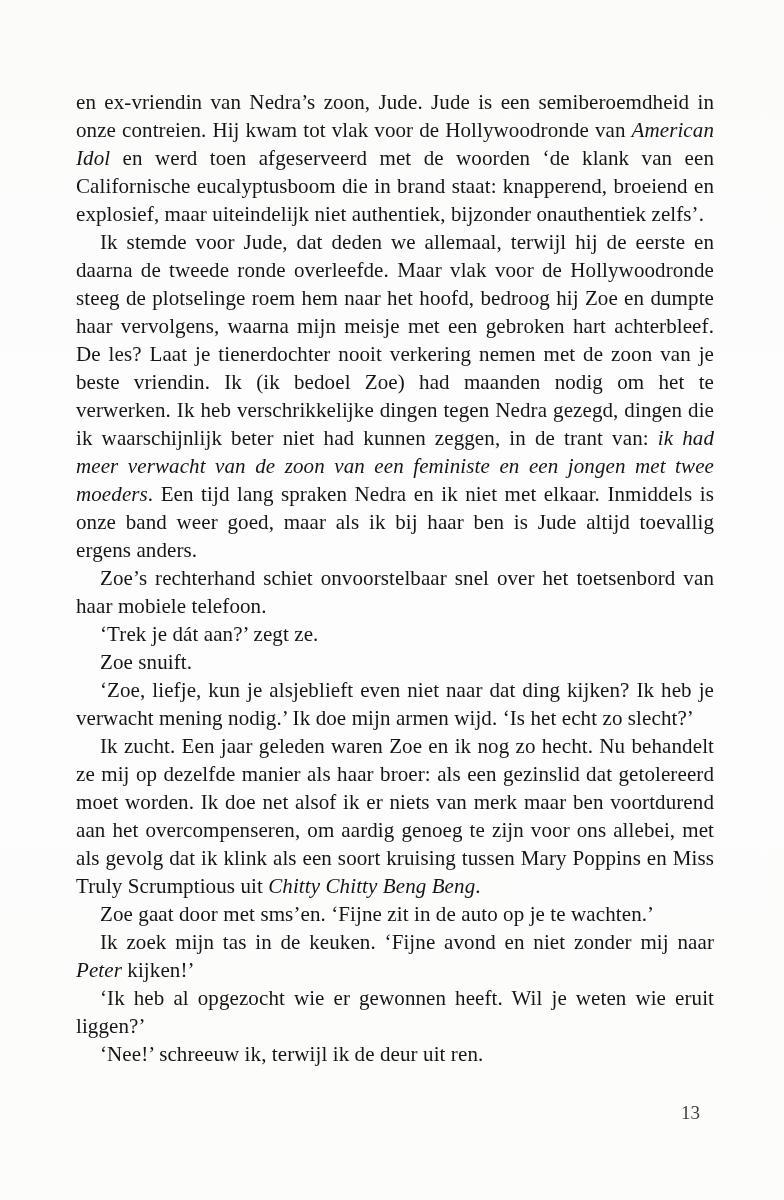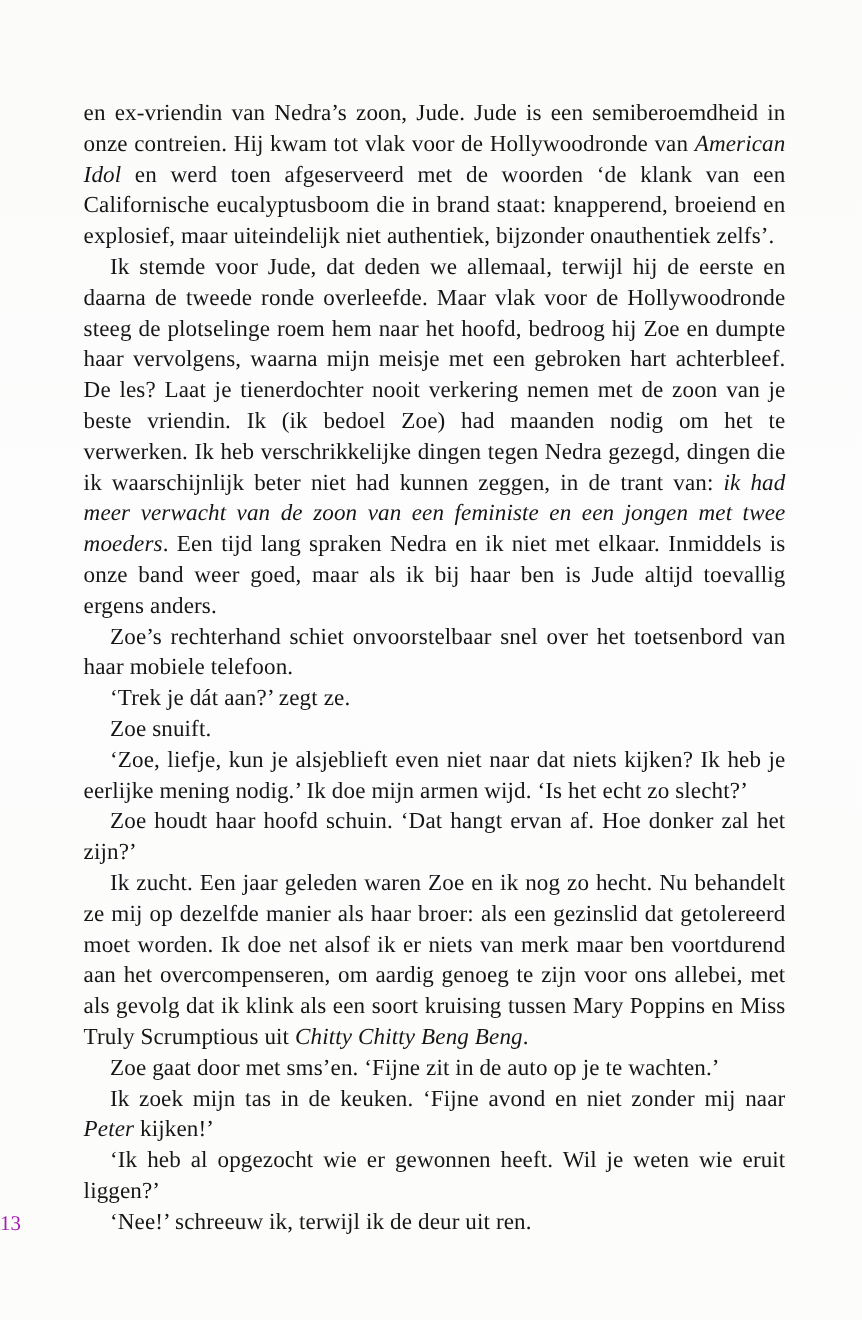--- a/index.html
+++ b/index.html
@@ -37,37 +37,36 @@
     text-indent: 24px;
   }
   .para .it {
     font-style: italic;
   }
   .page-number {
     position: absolute;
     left: 0;
     top: 1102px;
     width: 700px;
-    text-align: left;
+    text-align: right;
     font-size: 19px;
-    color: #a21caf;
+    color: #404040;
   }
 </style>
 </head>
 <body>
 
 <div class="scan-page">
   <div class="text-block">
       <p class="para"><span class="">en ex-vriendin van Nedra’s zoon, Jude. Jude is een semiberoemdheid in onze contreien. Hij kwam tot vlak voor de Hollywoodronde van </span><span class="it">American Idol</span><span class=""> en werd toen afgeserveerd met de woorden ‘de klank van een Californische eucalyptusboom die in brand staat: knapperend, broeiend en explosief, maar uiteindelijk niet authentiek, bijzonder onauthentiek zelfs’.</span></p>
       <p class="para indent"><span class="">Ik stemde voor Jude, dat deden we allemaal, terwijl hij de eerste en daarna de tweede ronde overleefde. Maar vlak voor de Hollywoodronde steeg de plotselinge roem hem naar het hoofd, bedroog hij Zoe en dumpte haar vervolgens, waarna mijn meisje met een gebroken hart achterbleef. De les? Laat je tienerdochter nooit verkering nemen met de zoon van je beste vriendin. Ik (ik bedoel Zoe) had maanden nodig om het te verwerken. Ik heb verschrikkelijke dingen tegen Nedra gezegd, dingen die ik waarschijnlijk beter niet had kunnen zeggen, in de trant van: </span><span class="it">ik had meer verwacht van de zoon van een feministe en een jongen met twee moeders</span><span class="">. Een tijd lang spraken Nedra en ik niet met elkaar. Inmiddels is onze band weer goed, maar als ik bij haar ben is Jude altijd toevallig ergens anders.</span></p>
       <p class="para indent"><span class="">Zoe’s rechterhand schiet onvoorstelbaar snel over het toetsenbord van haar mobiele telefoon.</span></p>
       <p class="para indent"><span class="">‘Trek je dát aan?’ zegt ze.</span></p>
       <p class="para indent"><span class="">Zoe snuift.</span></p>
-      <p class="para indent"><span class="">‘Zoe, liefje, kun je alsjeblieft even niet naar dat niets kijken? Ik heb je eerlijke mening nodig.’ Ik doe mijn armen wijd. ‘Is het echt zo slecht?’</span></p>
-      <p class="para indent"><span class="">Zoe houdt haar hoofd schuin. ‘Dat hangt ervan af. Hoe donker zal het zijn?’</span></p>
+      <p class="para indent"><span class="">‘Zoe, liefje, kun je alsjeblieft even niet naar dat ding kijken? Ik heb je verwacht mening nodig.’ Ik doe mijn armen wijd. ‘Is het echt zo slecht?’</span></p>
       <p class="para indent"><span class="">Ik zucht. Een jaar geleden waren Zoe en ik nog zo hecht. Nu behandelt ze mij op dezelfde manier als haar broer: als een gezinslid dat getolereerd moet worden. Ik doe net alsof ik er niets van merk maar ben voortdurend aan het overcompenseren, om aardig genoeg te zijn voor ons allebei, met als gevolg dat ik klink als een soort kruising tussen Mary Poppins en Miss Truly Scrumptious uit </span><span class="it">Chitty Chitty Beng Beng</span><span class="">.</span></p>
       <p class="para indent"><span class="">Zoe gaat door met sms’en. ‘Fijne zit in de auto op je te wachten.’</span></p>
       <p class="para indent"><span class="">Ik zoek mijn tas in de keuken. ‘Fijne avond en niet zonder mij naar </span><span class="it">Peter</span><span class=""> kijken!’</span></p>
       <p class="para indent"><span class="">‘Ik heb al opgezocht wie er gewonnen heeft. Wil je weten wie eruit liggen?’</span></p>
       <p class="para indent"><span class="">‘Nee!’ schreeuw ik, terwijl ik de deur uit ren.</span></p>
     </div>
   <div class="page-number">13</div>
 </div>
 
 </body></html>

